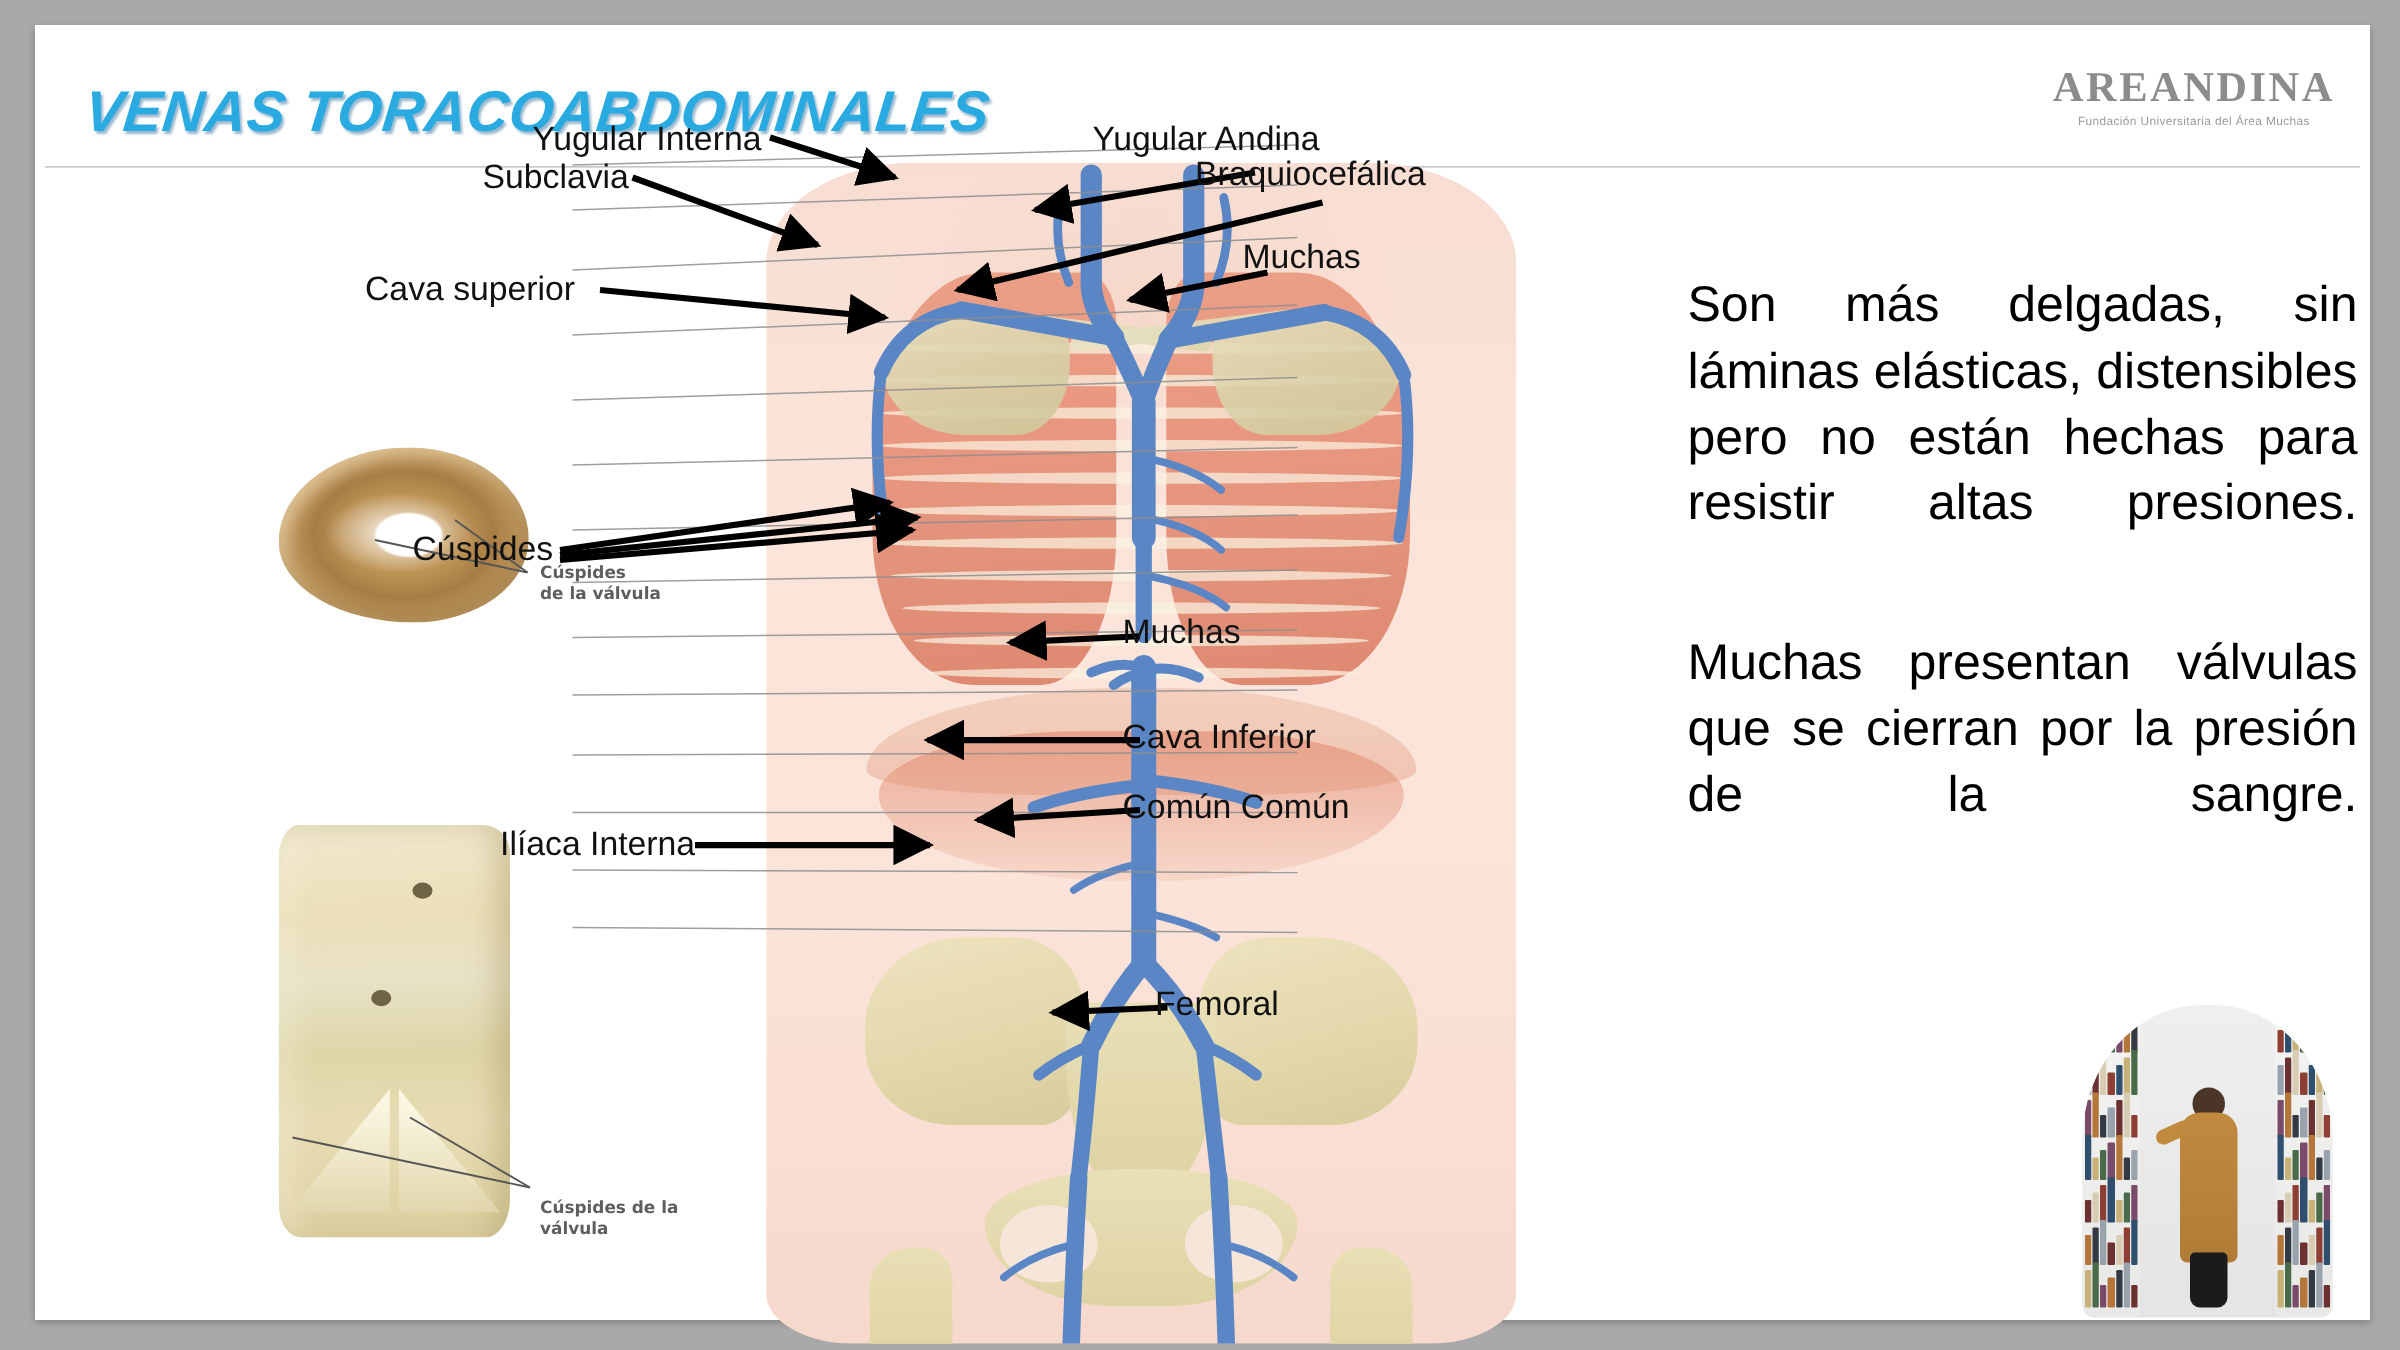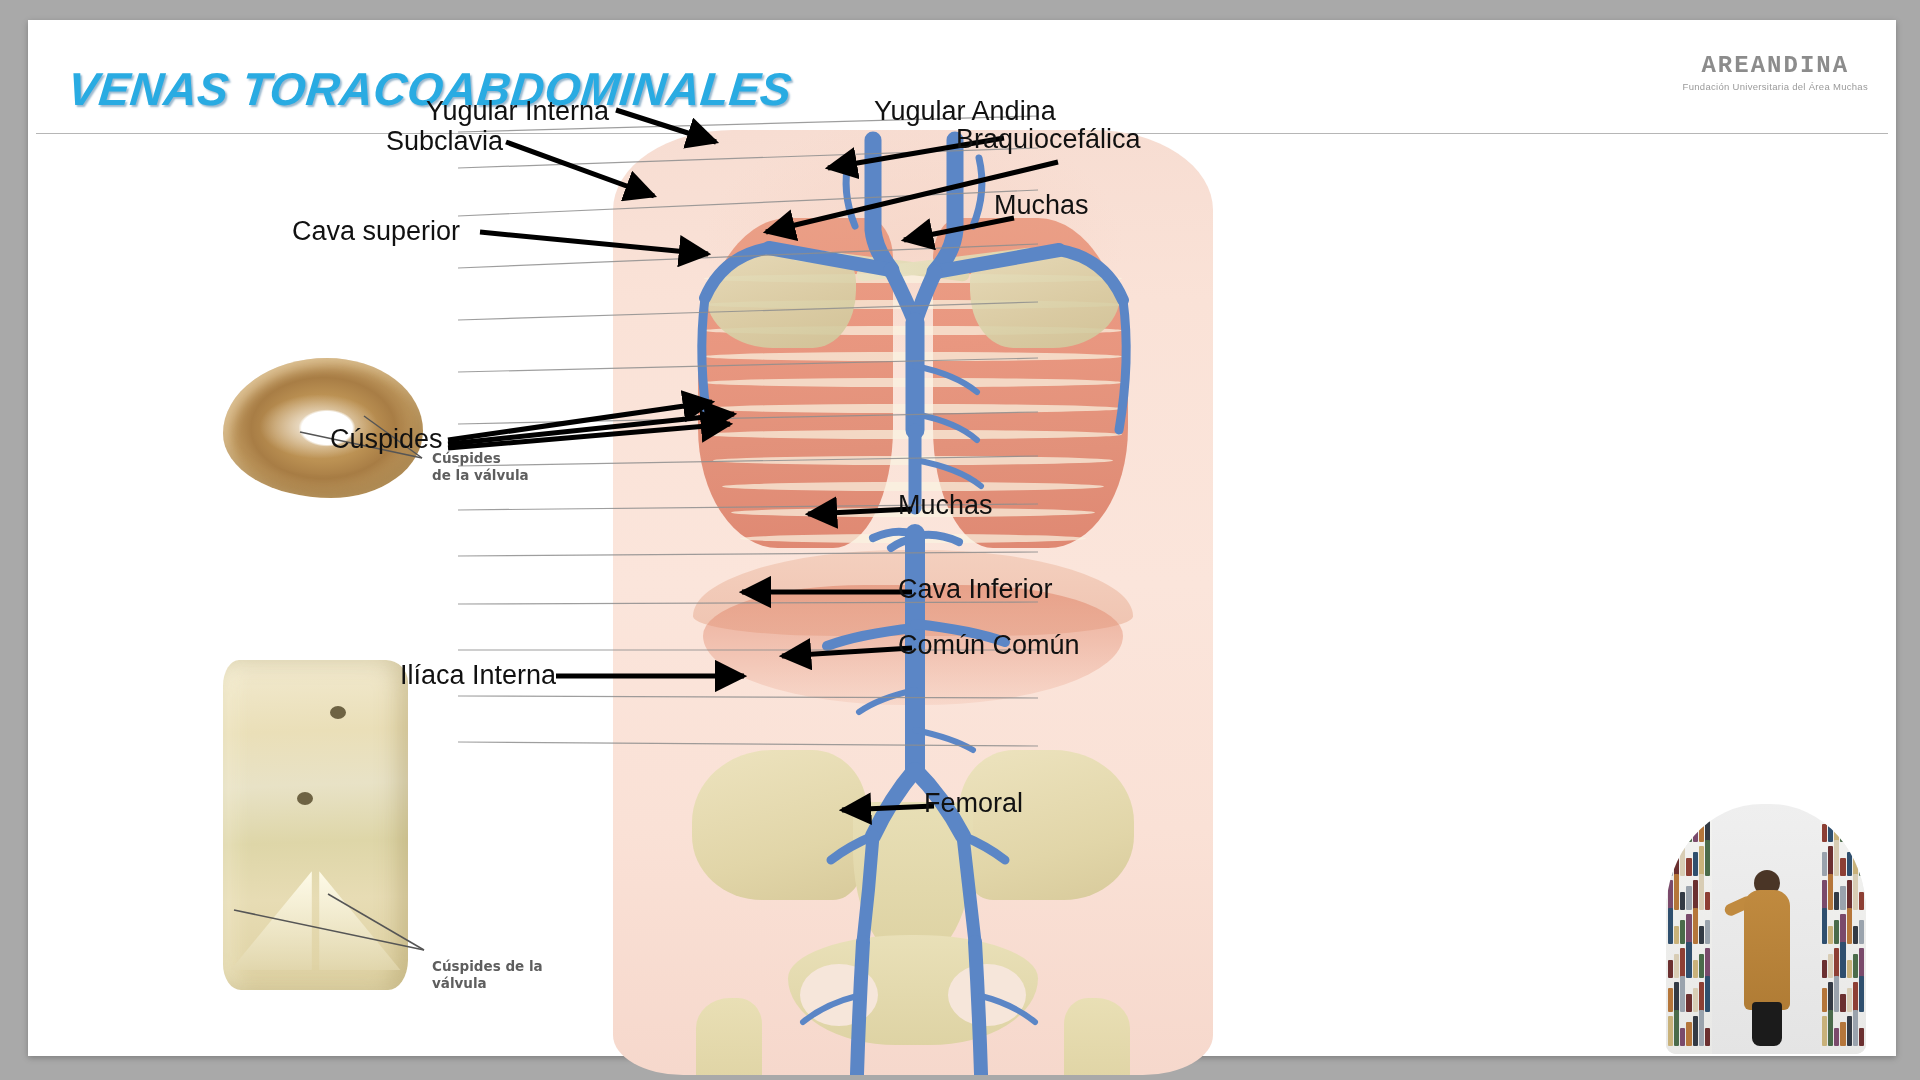--- a/index.html
+++ b/index.html
@@ -28,22 +28,22 @@
     transform:skewX(-6deg);
   }
   .title-rule{
     position:absolute;left:8px;top:113px;width:1852px;height:1px;
     background:#b6b6b6;
   }
 
   
   .logo{position:absolute;right:28px;top:32px;text-align:center;}
   .logo-word{
-    font-size:24px;font-weight:bold;letter-spacing:2px;color:#8c8c8c;
-    font-family:Liberation Mono, monospace;
+    font-size:34px;font-weight:bold;letter-spacing:2px;color:#8c8c8c;
+    font-family:Liberation Serif, serif;
   }
   .logo-sub{font-size:9.5px;color:#9a9a9a;letter-spacing:.3px;margin-top:2px;}
 
   
   .anatomy{
     position:absolute;left:545px;top:110px;width:680px;height:945px;
     overflow:hidden;
   }
   .body-silhouette{
     position:absolute;left:50%;top:0;transform:translateX(-50%);
@@ -418,20 +418,22 @@
 
     <div class="lbl" style="left:846px;top:78px;">Yugular Andina</div>
     <div class="lbl" style="left:928px;top:106px;">Braquiocefálica</div>
     <div class="lbl" style="left:966px;top:172px;">Muchas</div>
     <div class="lbl" style="left:870px;top:472px;">Muchas</div>
     <div class="lbl" style="left:870px;top:556px;">Cava Inferior</div>
     <div class="lbl" style="left:870px;top:612px;">Común Común</div>
     <div class="lbl" style="left:896px;top:770px;">Femoral</div>
 
     <div class="copy">
+      <p>Son más delgadas, sin láminas elásticas, distensibles pero no están hechas para resistir altas presiones.</p>
+      <p>Muchas presentan válvulas que se cierran por la presión de la sangre.</p>
     </div>
 
     <div class="photo">
       <div class="arch">
         <div class="shelf left" id="shelfL">
             <div class="books" style="top: 12px; height: 26px;">
               <div class="book" style="background: rgb(141, 63, 52); height: 18px; align-self: flex-end;"></div>
               <div class="book" style="background: rgb(47, 79, 110); height: 24px; align-self: flex-end;"></div>
               <div class="book" style="background: rgb(201, 178, 122); height: 30px; align-self: flex-end;"></div>
               <div class="book" style="background: rgb(74, 107, 74); height: 36px; align-self: flex-end;"></div>

